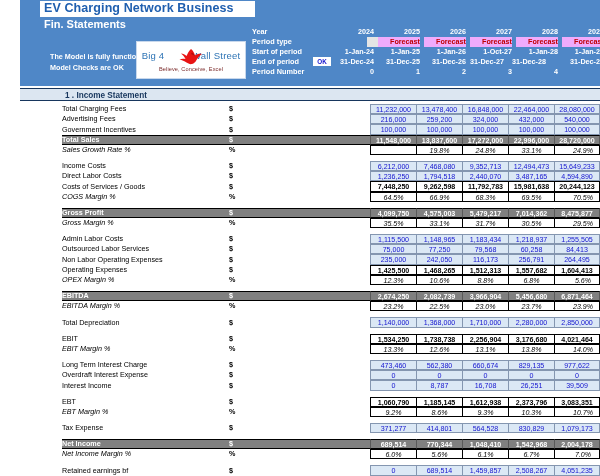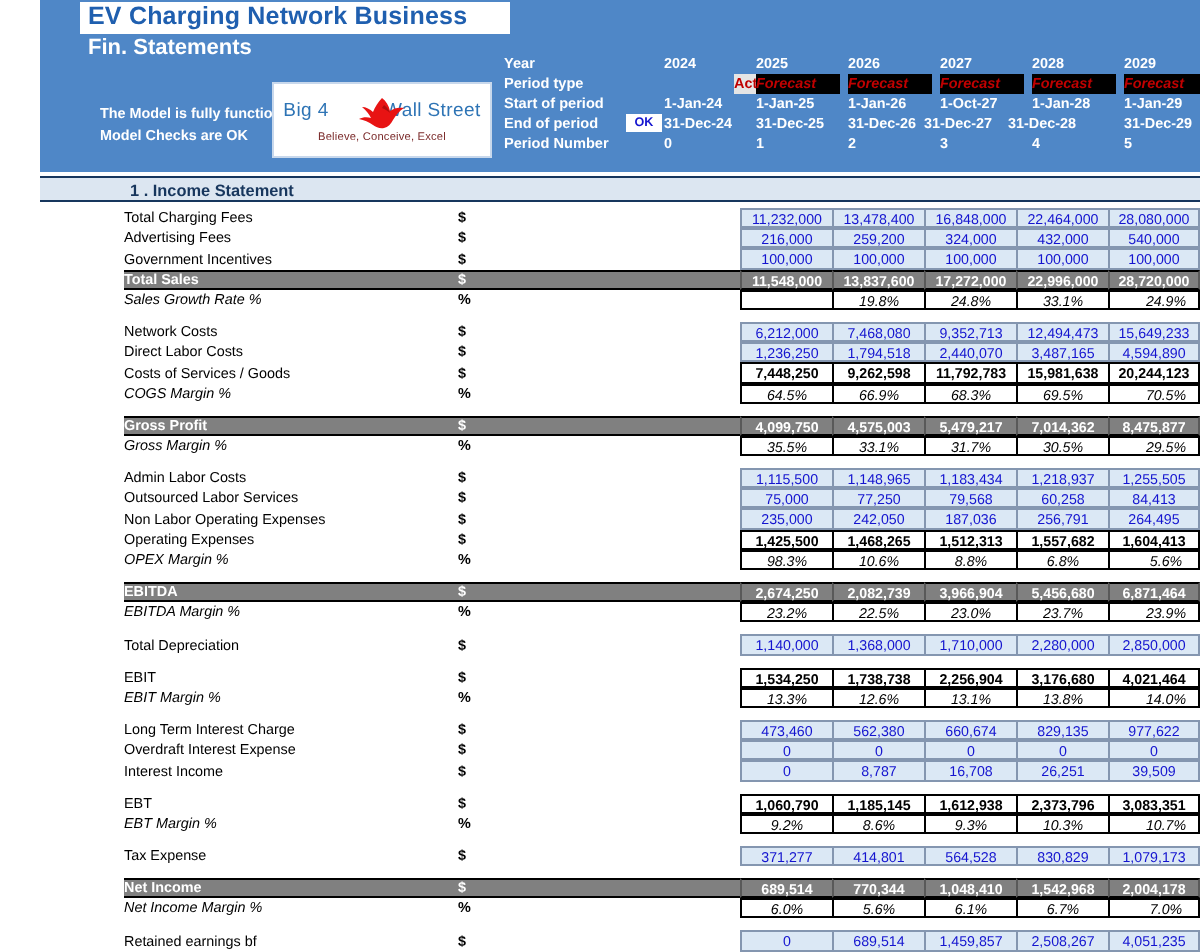--- a/index.html
+++ b/index.html
@@ -64,28 +64,28 @@
   .p-label {
     position:absolute; left:0; font-size:7.3px; font-weight:bold;
     color:#ffffff; line-height:10px;
   }
   .ok-badge {
     position:absolute; left:61px; top:60px; width:18px; height:9px;
     background:#ffffff; color:#1414cf; font-size:6.3px; font-weight:bold;
     text-align:center; line-height:9px;
   }
   .hdr-cell {
-    position:absolute; text-align:left; font-size:7.2px;
+    position:absolute; text-align:right; font-size:7.2px;
     font-weight:bold; line-height:10px;
   }
   .hdr-year   { color:#ffffff; }
   .hdr-actual {
     color:#c00000; background:#e5e5e5;margin-left:35px;
   }
-  .hdr-forecast { color:#c00000; background:#000000;font-style:italic; }
+  .hdr-forecast { color:#c00000; background:#f0abfc; }
   .hdr-date   { color:#ffffff; }
   .hdr-num    { color:#ffffff; }
 
   
   .sec-bar {
     position:absolute; left:20px; top:88px; width:580px; height:13px;
     background:#dce6f1; border-top:1.6px solid #17365d;
     border-bottom:1.4px solid #17365d;
   }
   .sec-bar span {
@@ -269,21 +269,21 @@
       <div class="lbl ital">Sales Growth Rate %</div>
       <div class="unit">%</div>
       <div class="cell c0 v-pct"></div>
       <div class="cell c1 v-pct">19.8%</div>
       <div class="cell c2 v-pct">24.8%</div>
       <div class="cell c3 v-pct">33.1%</div>
       <div class="cell c4 v-pct">24.9%</div>
     </div>
     <div class="spacer"></div>
     <div class="row">
-      <div class="lbl">Network Costs</div>
+      <div class="lbl">Income Costs</div>
       <div class="unit">$</div>
       <div class="cell c0 v-input">6,212,000</div>
       <div class="cell c1 v-input">7,468,080</div>
       <div class="cell c2 v-input">9,352,713</div>
       <div class="cell c3 v-input">12,494,473</div>
       <div class="cell c4 v-input">15,649,233</div>
     </div>
     <div class="row">
       <div class="lbl">Direct Labor Costs</div>
       <div class="unit">$</div>
@@ -348,37 +348,37 @@
       <div class="cell c1 v-input">77,250</div>
       <div class="cell c2 v-input">79,568</div>
       <div class="cell c3 v-input">60,258</div>
       <div class="cell c4 v-input">84,413</div>
     </div>
     <div class="row">
       <div class="lbl">Non Labor Operating Expenses</div>
       <div class="unit">$</div>
       <div class="cell c0 v-input">235,000</div>
       <div class="cell c1 v-input">242,050</div>
-      <div class="cell c2 v-input">187,036</div>
+      <div class="cell c2 v-input">116,173</div>
       <div class="cell c3 v-input">256,791</div>
       <div class="cell c4 v-input">264,495</div>
     </div>
     <div class="row">
       <div class="lbl bold">Operating Expenses</div>
       <div class="unit">$</div>
       <div class="cell c0 v-calc">1,425,500</div>
       <div class="cell c1 v-calc">1,468,265</div>
       <div class="cell c2 v-calc">1,512,313</div>
       <div class="cell c3 v-calc">1,557,682</div>
       <div class="cell c4 v-calc">1,604,413</div>
     </div>
     <div class="row">
       <div class="lbl ital">OPEX Margin %</div>
       <div class="unit">%</div>
-      <div class="cell c0 v-pct">98.3%</div>
+      <div class="cell c0 v-pct">12.3%</div>
       <div class="cell c1 v-pct">10.6%</div>
       <div class="cell c2 v-pct">8.8%</div>
       <div class="cell c3 v-pct">6.8%</div>
       <div class="cell c4 v-pct">5.6%</div>
     </div>
     <div class="spacer"></div>
     <div class="row">
       <div class="band"></div>
       <div class="lbl onband">EBITDA</div>
       <div class="unit onband">$</div>

